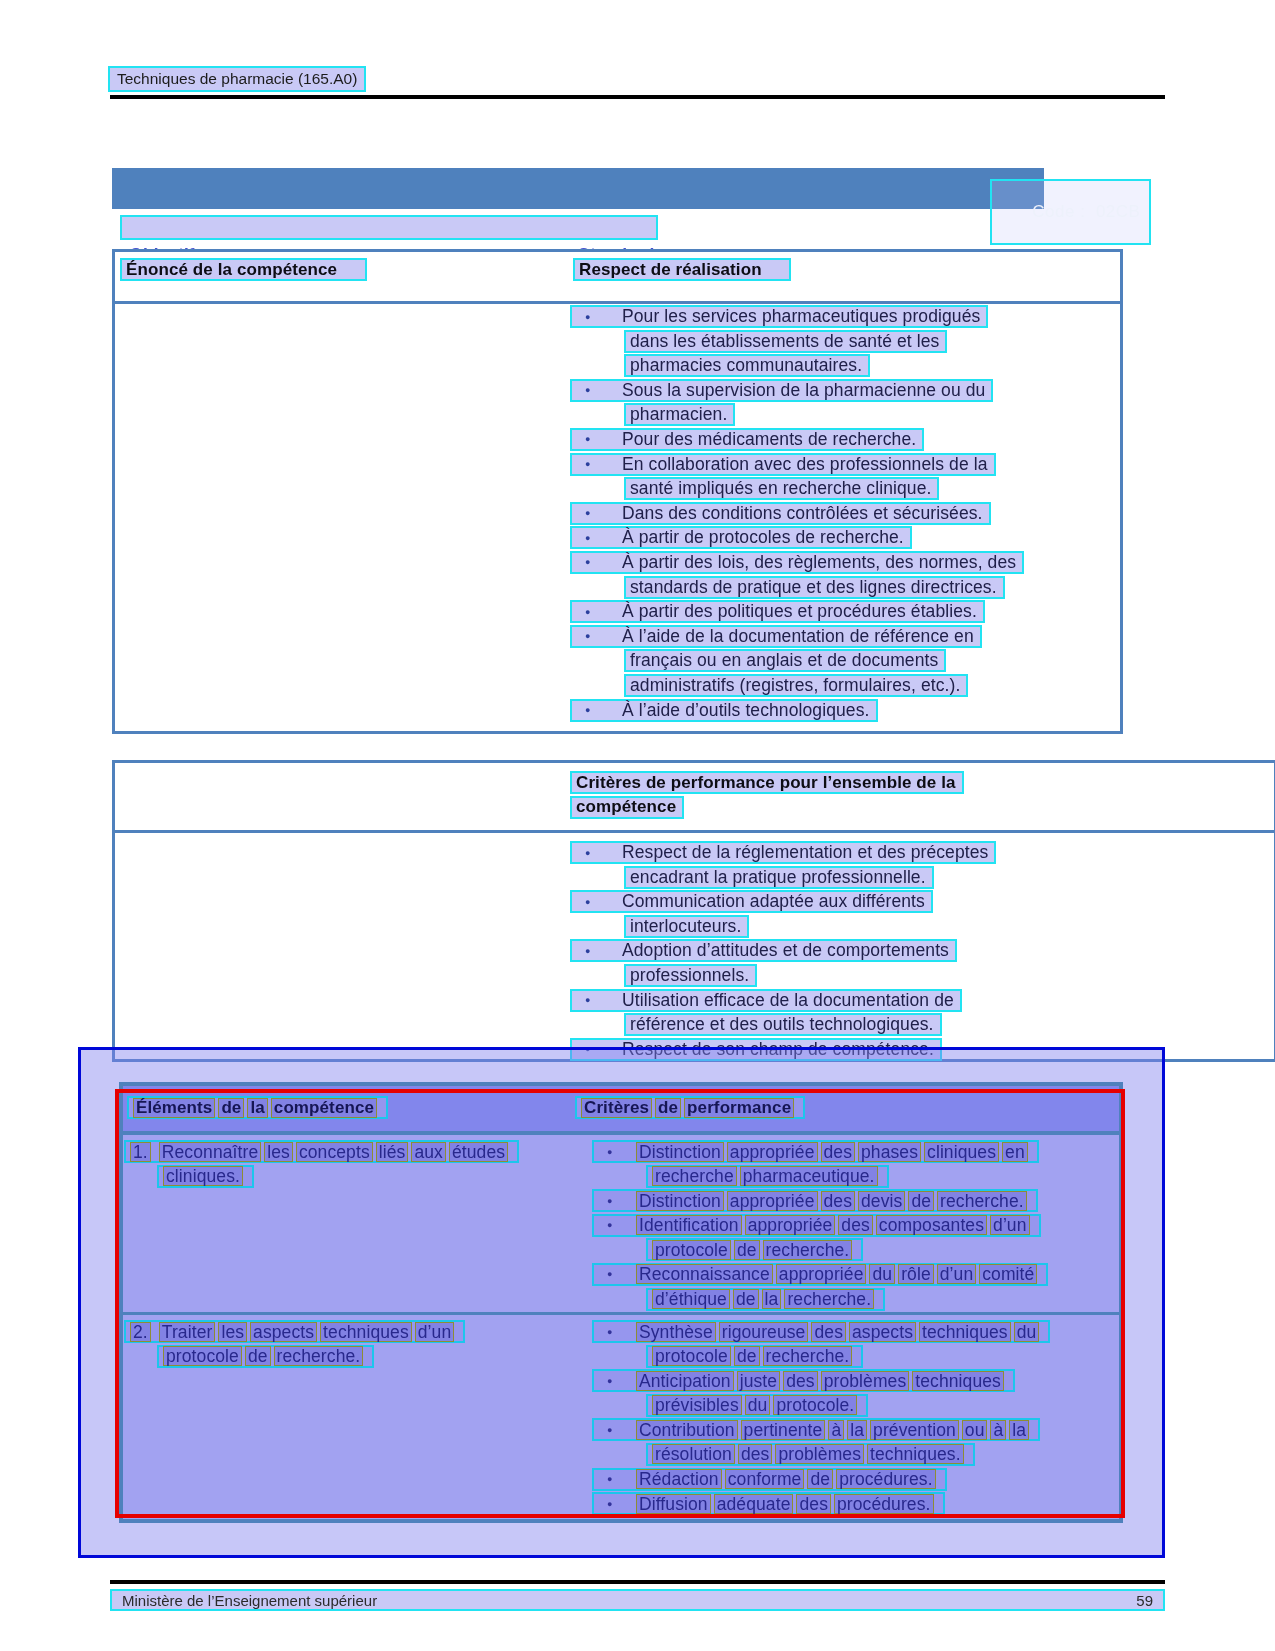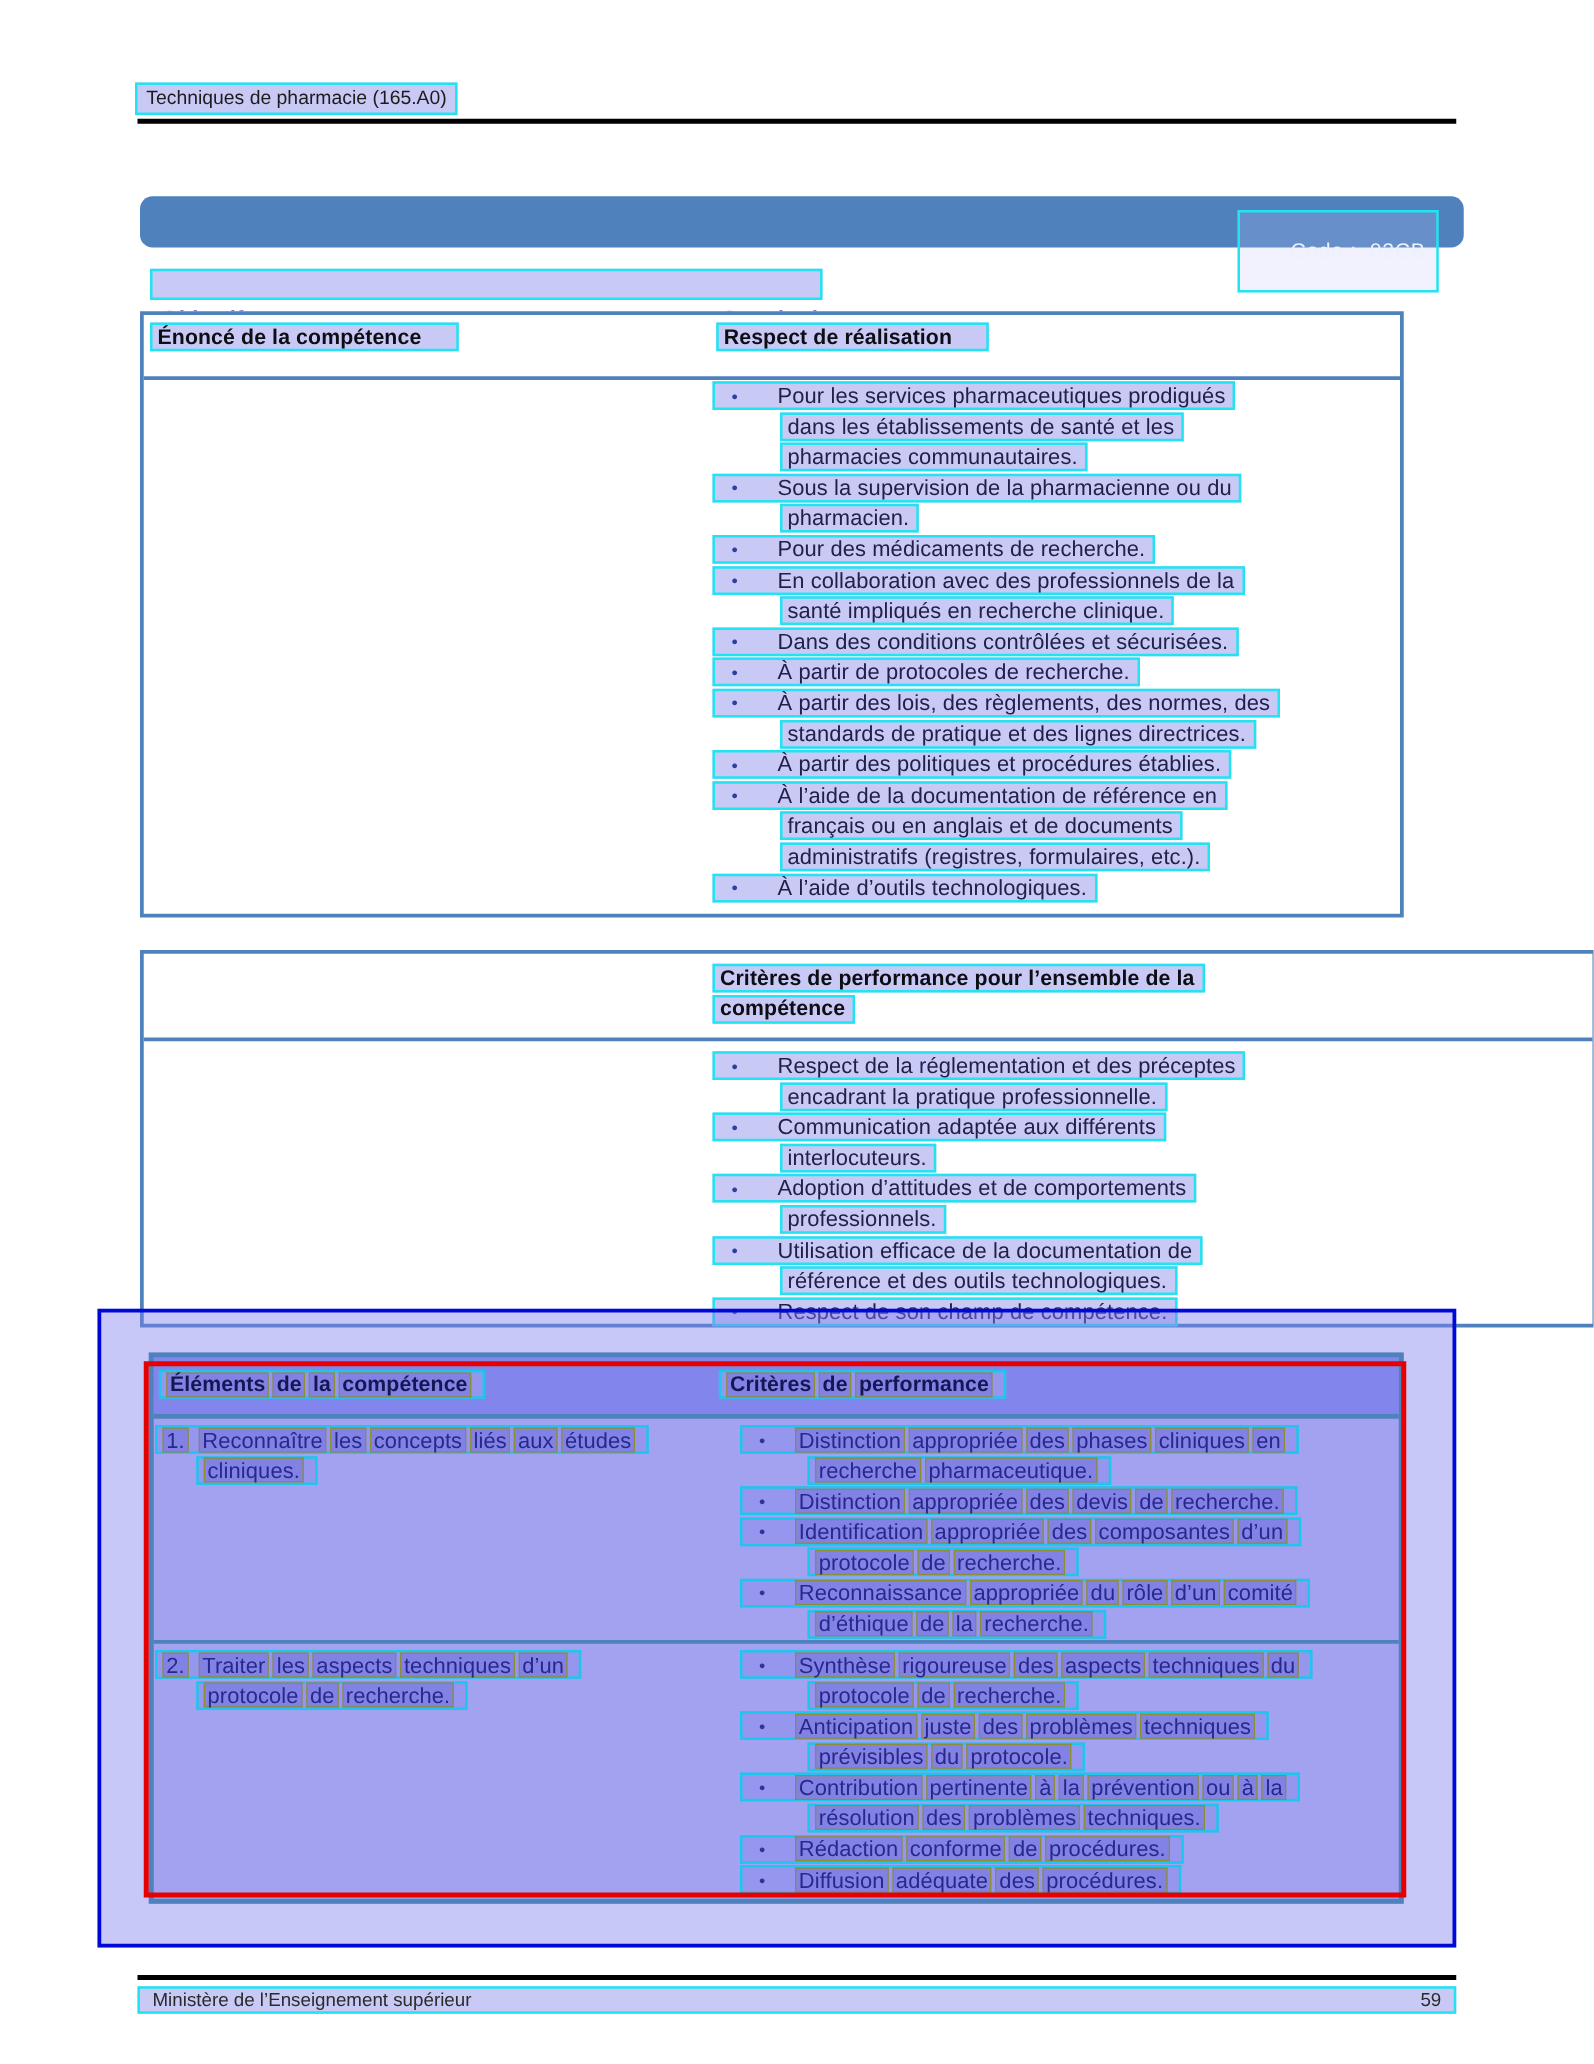--- a/index.html
+++ b/index.html
@@ -24,21 +24,21 @@
   .hd .txt,.hd{font-weight:bold; color:#0d0d14;}
   .hd .txt{color:#0d0d14; font-size:17px;}
 
   
   .title-box{left:108px; top:66px; border:2px solid var(--highlight-cyan,#22e3f2);
     background:var(--highlight-lavender,#c9c9f6); padding:2px 7px; font-size:15.5px; color:#1c1c1c;}
   .rule{background:#000; height:4px;}
   .top-rule{left:110px; top:95px; width:1055px;}
 
   
-  .banner{left:112px; top:157px; width:1059px; height:41px; background:var(--steel-blue,#4f81bd);border-radius:10px;}
+  .banner{left:112px; top:168px; width:932px; height:41px; background:var(--steel-blue,#4f81bd);}
   .code-box{position:absolute; left:878px; top:11px; border:2px solid var(--highlight-cyan,#22e3f2);
     background:rgba(190,195,250,.22); color:#edf1fb; font-size:17px; padding:1px 9px;
     white-space:pre; letter-spacing:.5px;}
 
   
   .obj-band{left:120px; top:215px; width:538px; height:25px; box-sizing:border-box;
     border:2px solid var(--highlight-cyan,#22e3f2); background:var(--highlight-lavender,#c9c9f6);}
   .obj-band span{position:absolute; top:-2px; font-style:italic; font-weight:bold;
     font-size:17.5px; color:#4752cf;margin-top:30px;}
   .obj-label{left:6px;} .std-label{left:455px;}

